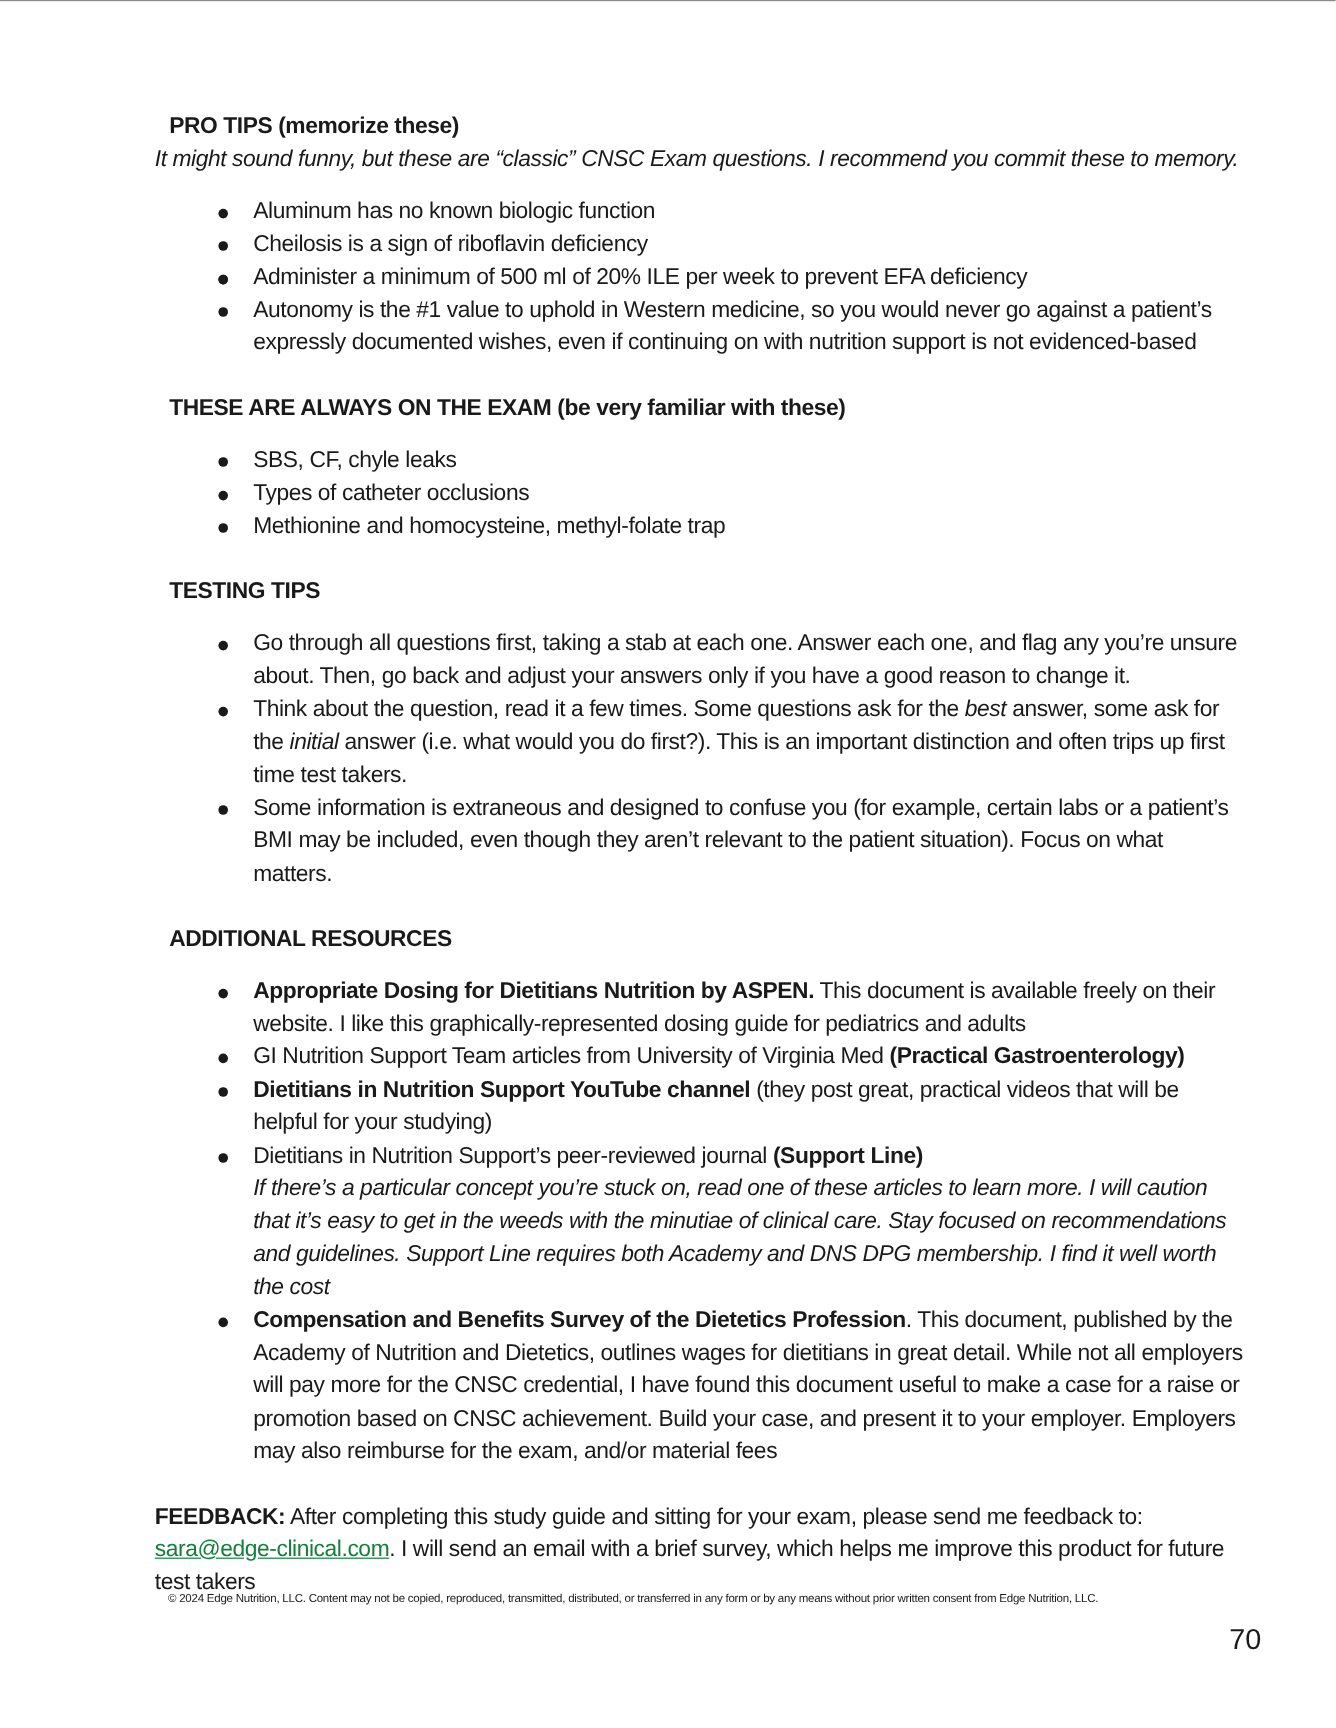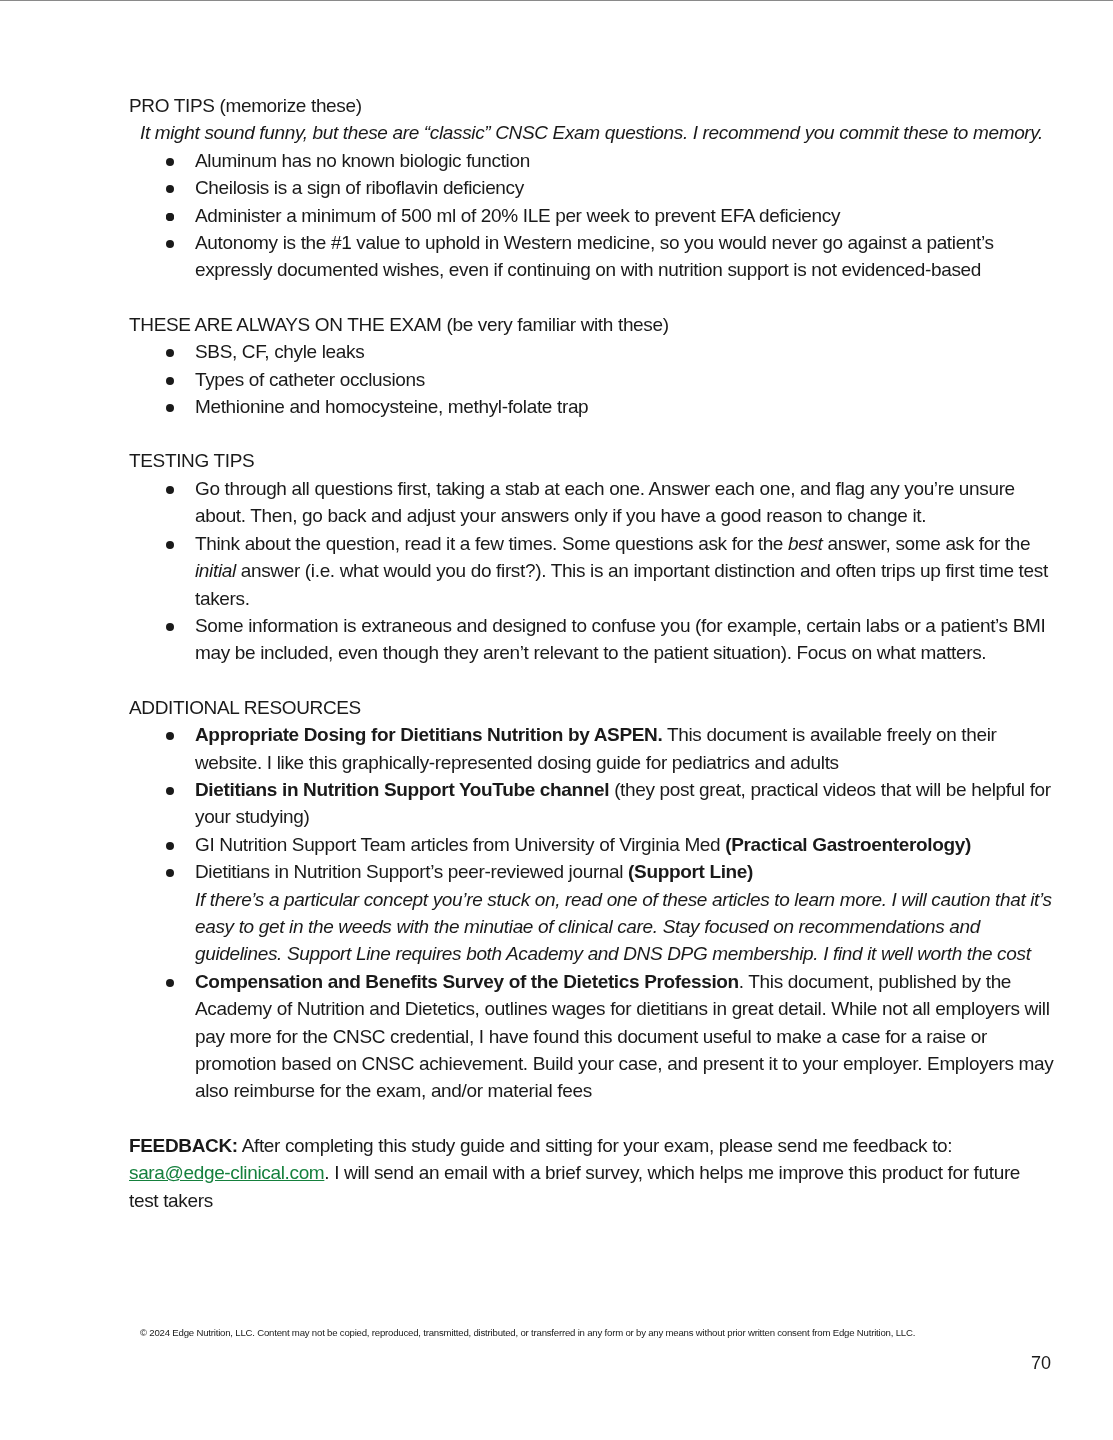--- a/index.html
+++ b/index.html
@@ -6,37 +6,37 @@
   body {
     width: 1113px; height: 1440px; position: relative; overflow: hidden;
     font-family: "Liberation Sans", sans-serif; color: #1a1a1a;
   }
   .topline { position: absolute; left: 0; top: 0; width: 1113px; height: 1px; background: #8a8a8a; }
   .page {
     position: absolute; left: 129px; top: 92px; width: 925px;
     font-size: 19px; line-height: 27.4px; letter-spacing: -0.35px;
   }
   .section { margin-bottom: 27px; }
-  .heading { font-weight: normal; }
-  .italic { font-style: italic; text-align: center; }
-  ul { margin: 0; padding: 0; list-style: none; }
+  .heading { font-weight: bold; margin-left: 12px; }
+  .italic { font-style: italic; }
+  ul { margin: 16px; padding: 0; list-style: none; }
   li { position: relative; padding-left: 66px; }
   li .bullet {
     position: absolute; left: 37px; top: 11px; width: 8px; height: 8px;
     border-radius: 50%; background: #1a1a1a;
   }
   .b { font-weight: bold; }
   .i { font-style: italic; }
   .link { color: #15803d; text-decoration: underline; cursor: pointer; }
   .footer-copy {
     position: absolute; left: 140px; top: 1327px; width: 920px;
     font-size: 9.6px; color: #1a1a1a; letter-spacing: -0.2px; white-space: nowrap;
   }
   .page-num {
-    position: absolute; right: 62px; top: 1353px; font-size: 18px; color: #1a1a1a;
+    position: absolute; right: 62px; top: 1353px; font-size: 24px; color: #1a1a1a;
   }
 </style>
 </head>
 <body>
 
 <div class="topline"></div>
 
 <div class="page">
 
   <div class="section">
@@ -66,22 +66,22 @@
       <li><span class="bullet"></span><span>Go through all questions first, taking a stab at each one. Answer each one, and flag any you’re unsure about. Then, go back and adjust your answers only if you have a good reason to change it.</span></li>
       <li><span class="bullet"></span><span>Think about the question, read it a few times. Some questions ask for the </span><span class="i">best</span><span> answer, some ask for the </span><span class="i">initial</span><span> answer (i.e. what would you do first?). This is an important distinction and often trips up first time test takers.</span></li>
       <li><span class="bullet"></span><span>Some information is extraneous and designed to confuse you (for example, certain labs or a patient’s BMI may be included, even though they aren’t relevant to the patient situation). Focus on what matters.</span></li>
     </ul>
   </div>
 
   <div class="section">
     <div class="heading">ADDITIONAL RESOURCES</div>
     <ul>
       <li><span class="bullet"></span><span class="b">Appropriate Dosing for Dietitians Nutrition by ASPEN.</span><span> This document is available freely on their website. I like this graphically-represented dosing guide for pediatrics and adults</span></li>
+      <li><span class="bullet"></span><span>GI Nutrition Support Team articles from University of Virginia Med </span><span class="b">(Practical Gastroenterology)</span></li>
       <li><span class="bullet"></span><span class="b">Dietitians in Nutrition Support YouTube channel</span><span> (they post great, practical videos that will be helpful for your studying)</span></li>
-      <li><span class="bullet"></span><span>GI Nutrition Support Team articles from University of Virginia Med </span><span class="b">(Practical Gastroenterology)</span></li>
       <li><span class="bullet"></span><span>Dietitians in Nutrition Support’s peer-reviewed journal </span><span class="b">(Support Line)</span><div class="i">If there’s a particular concept you’re stuck on, read one of these articles to learn more. I will caution that it’s easy to get in the weeds with the minutiae of clinical care. Stay focused on recommendations and guidelines. Support Line requires both Academy and DNS DPG membership. I find it well worth the cost</div></li>
       <li><span class="bullet"></span><span class="b">Compensation and Benefits Survey of the Dietetics Profession</span><span>. This document, published by the Academy of Nutrition and Dietetics, outlines wages for dietitians in great detail. While not all employers will pay more for the CNSC credential, I have found this document useful to make a case for a raise or promotion based on CNSC achievement. Build your case, and present it to your employer. Employers may also reimburse for the exam, and/or material fees</span></li>
     </ul>
   </div>
 
   <div class="section">
     <span class="b">FEEDBACK:</span><span> After completing this study guide and sitting for your exam, please send me feedback to: </span><span class="link">sara@edge-clinical.com</span><span>. I will send an email with a brief survey, which helps me improve this product for future test takers</span>
   </div>
 </div>
 

